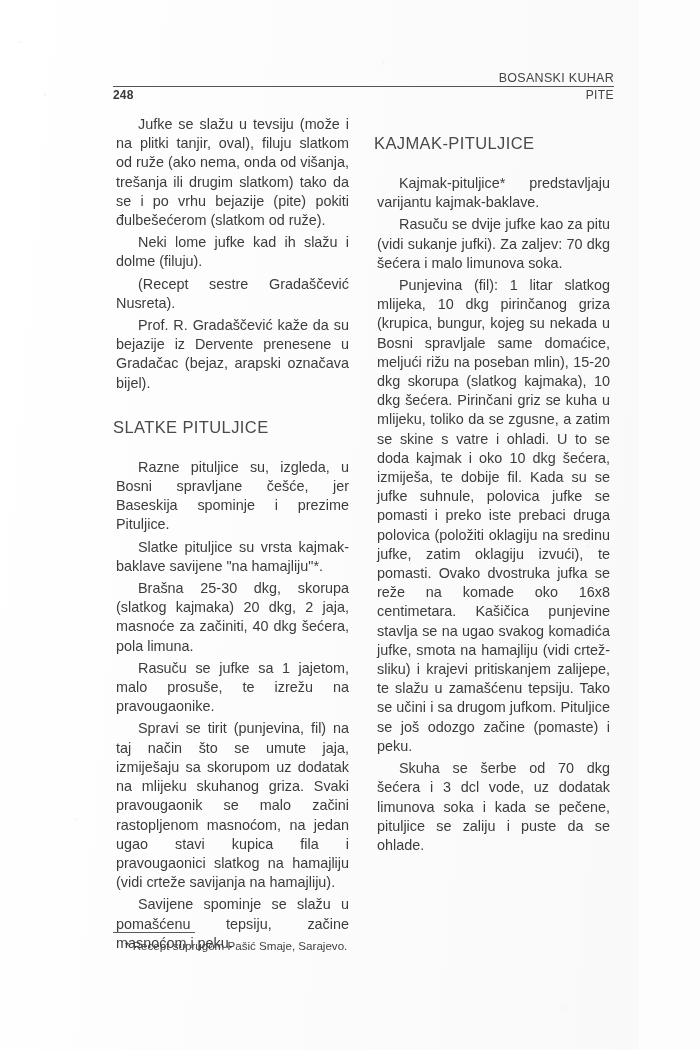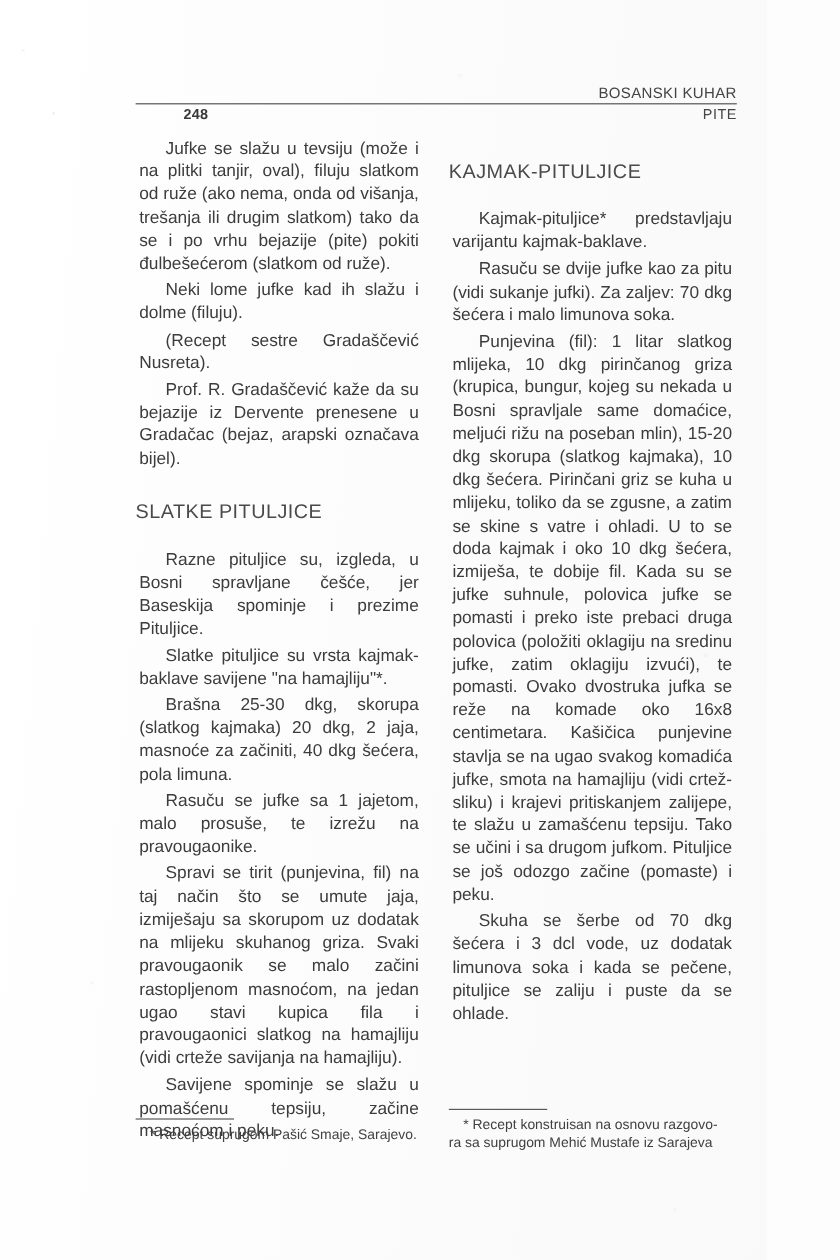--- a/index.html
+++ b/index.html
@@ -63,21 +63,20 @@
     display: flex;
     justify-content: space-between;
     align-items: baseline;
     margin-top: 1px;
   }
   .folio {
     font-size: 12px;
     font-weight: bold;
     color: #3a3a3a;
     letter-spacing: 0.2px;
-    margin-left: 40px;
   }
   .header-section {
     font-size: 12px;
     color: #444;
     letter-spacing: 0.4px;
     padding-left: 44px;
   }
 
   
   .columns {
@@ -175,22 +174,17 @@
 
         <div class="gap-before-heading"></div>
         <h2 class="section-heading">KAJMAK-PITULJICE</h2>
         <div class="gap-after-heading"></div>
 
         <p class="para">Kajmak-pituljice*  predstavljaju varijantu kajmak-baklave.</p>
         <p class="para">Rasuču se dvije jufke kao za pitu (vidi sukanje jufki). Za zaljev: 70 dkg šećera i malo limunova soka.</p>
         <p class="para">Punjevina (fil): 1 litar slatkog mlijeka, 10 dkg pirinčanog griza (krupica, bungur, kojeg su nekada u Bosni spravljale same domaćice, meljući rižu na poseban mlin), 15-20 dkg skorupa (slatkog kajmaka), 10 dkg šećera. Pirinčani griz se kuha u mlijeku, toliko da se zgusne, a zatim se skine s vatre i ohladi. U to se doda kajmak i oko 10 dkg šećera, izmiješa, te dobije fil. Kada su se jufke suhnule, polovica jufke se pomasti i preko iste prebaci druga polovica (položiti oklagiju na sredinu jufke, zatim oklagiju izvući), te pomasti. Ovako dvostruka jufka se reže na komade oko 16x8 centimetara. Kašičica punjevine stavlja se na ugao svakog komadića jufke, smota na hamajliju (vidi crtež-sliku) i krajevi pritiskanjem zalijepe, te slažu u zamašćenu tepsiju. Tako se učini i sa drugom jufkom. Pituljice se još odozgo začine (pomaste) i peku.</p>
         <p class="para">Skuha se šerbe od 70 dkg šećera i 3 dcl vode, uz dodatak limunova soka i kada se pečene, pituljice se zaliju i puste da se ohlade.</p>
 
-        <div class="fn-right">
-          <div class="footnote-rule"></div>
-          <p class="footnote-text">* Recept konstruisan na osnovu razgovo-</p>
-          <p class="footnote-text nof">ra sa suprugom Mehić Mustafe iz Sarajeva</p>
-        </div>
       </div>
 
     </div>
   </div>
 </div>
 
 </body></html>

